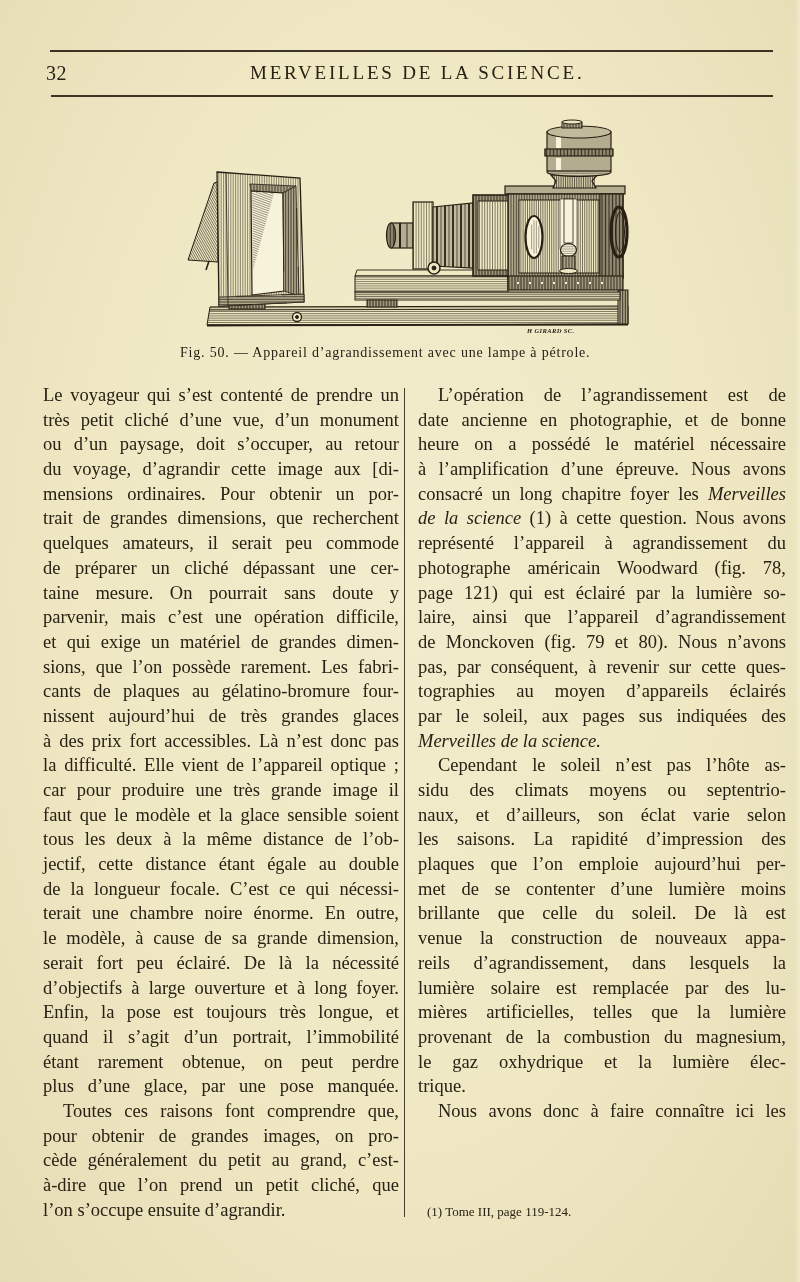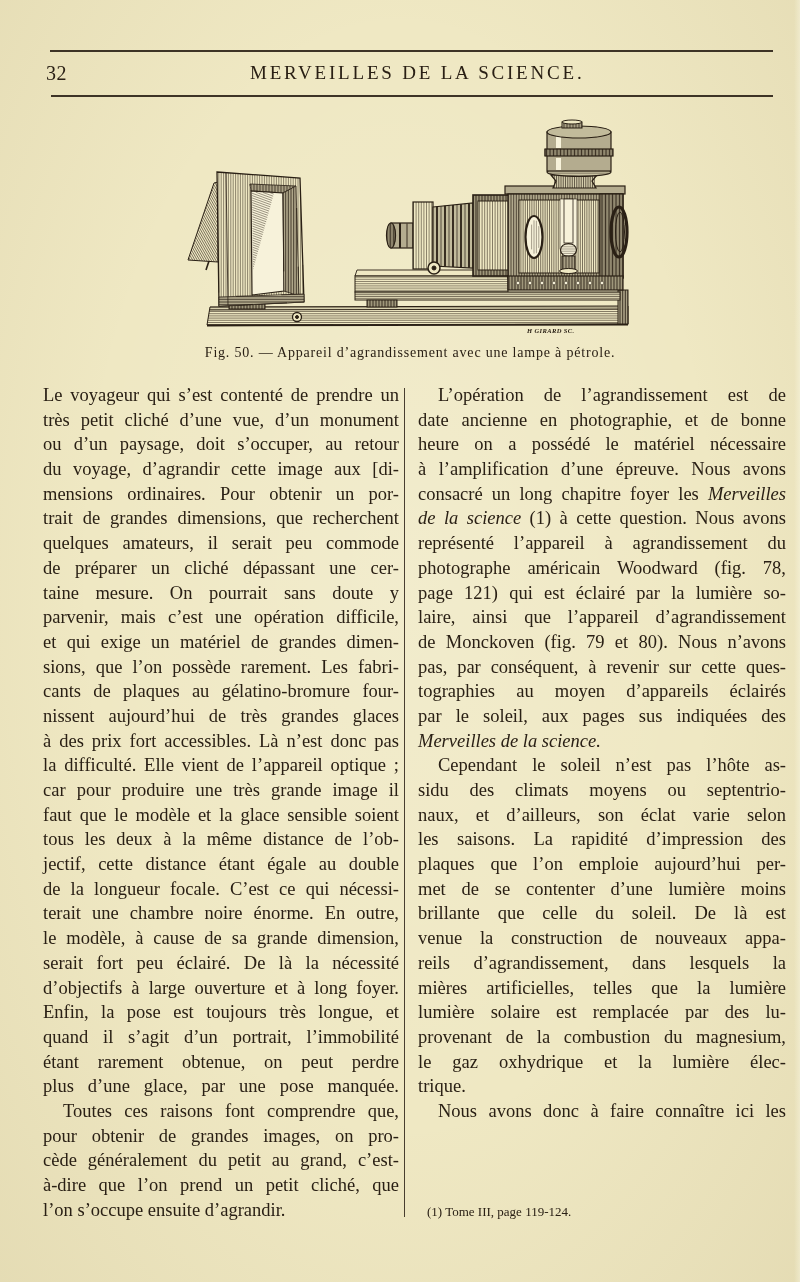--- a/index.html
+++ b/index.html
@@ -33,21 +33,21 @@
   .fig { position: absolute; left: 180px; top: 110px; width: 460px; height: 230px; overflow: visible; }
   .fig .s { fill: var(--paper); stroke: var(--ink); }
   .fig .k { fill: var(--ink); stroke: var(--ink); }
   .fig .n { fill: none; stroke: var(--ink); }
   .fig .w { fill: #f7f2da; stroke: var(--ink); }
   .fig .h0 { fill: none; stroke: none; }
   .fig .w0 { fill: #f7f2da; stroke: none; }
   .fig .hl { stroke: var(--ink); }
   .fig .sig { font-family: "Liberation Serif", serif; font-style: italic; font-weight: bold; font-size: 6.5px; fill: var(--ink); letter-spacing: 0.4px; }
   .caption {
-    position: absolute; left: 180px; top: 344px; width: 460px; text-align: center;
+    position: absolute; left: 180px; top: 344px; width: 460px; 
     font-size: 14px; line-height: 18px; letter-spacing: 0.8px; white-space: nowrap;
   }
   .col { position: absolute; top: 383px; }
   .col-left { left: 43px; width: 356px; }
   .col-right { left: 418px; width: 368px; }
   .line {
     font-size: 18.5px; line-height: 24.7px; height: 24.7px;
     text-align: justify; text-align-last: justify;
   }
   .line.indent { text-indent: 20px; }
@@ -963,22 +963,22 @@
     <div class="para">
       <div class="line indent">Cependant le soleil n’est pas l’hôte as-</div>
       <div class="line">sidu des climats moyens ou septentrio-</div>
       <div class="line">naux, et d’ailleurs, son éclat varie selon</div>
       <div class="line">les saisons. La rapidité d’impression des</div>
       <div class="line">plaques que l’on emploie aujourd’hui per-</div>
       <div class="line">met de se contenter d’une lumière moins</div>
       <div class="line">brillante que celle du soleil. De là est</div>
       <div class="line">venue la construction de nouveaux appa-</div>
       <div class="line">reils d’agrandissement, dans lesquels la</div>
+      <div class="line">lumière solaire est remplacée par des lu-</div>
       <div class="line">mières artificielles, telles que la lumière</div>
-      <div class="line">lumière solaire est remplacée par des lu-</div>
       <div class="line">provenant de la combustion du magnesium,</div>
       <div class="line">le gaz oxhydrique et la lumière élec-</div>
       <div class="line ragged">trique.</div>
     </div>
     <div class="para">
       <div class="line indent">Nous avons donc à faire connaître ici les</div>
     </div>
   </div>
 
 <div class="footnote">

